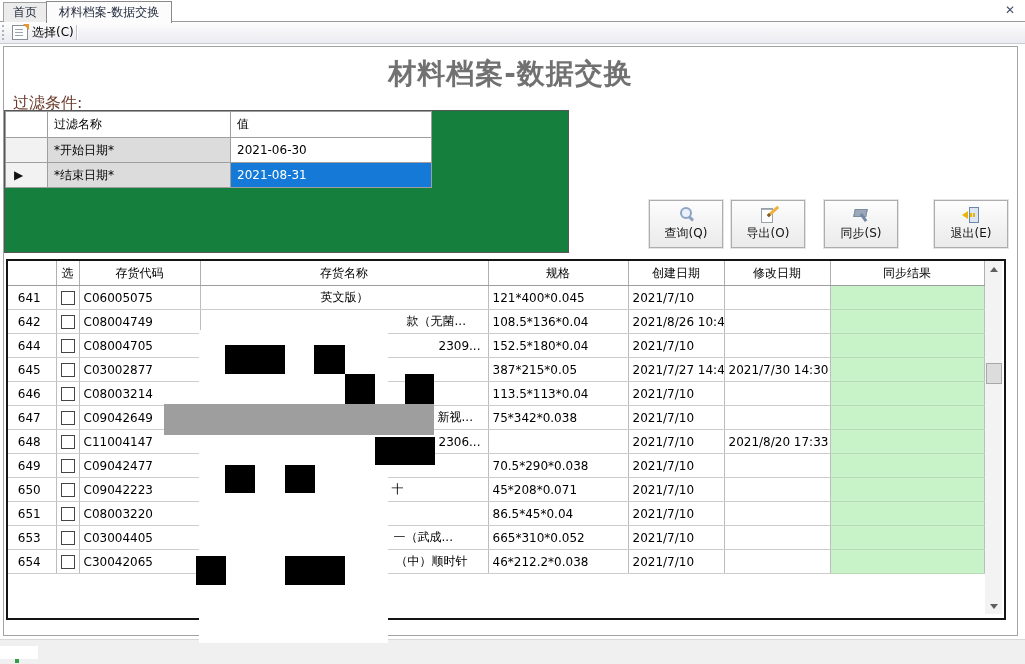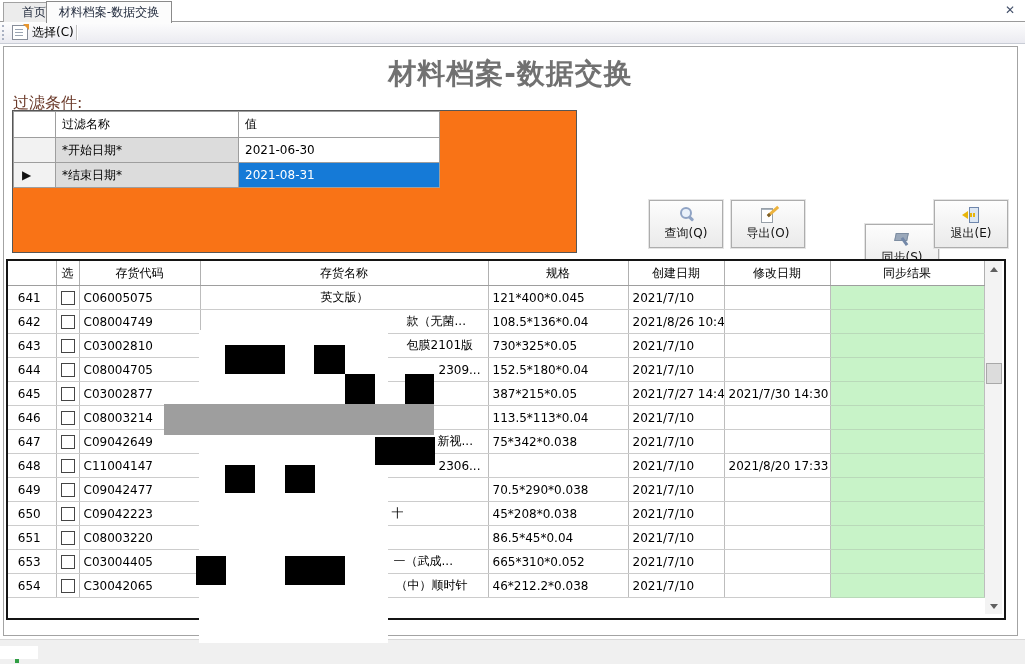--- a/index.html
+++ b/index.html
@@ -4,21 +4,21 @@
 <style>
   html,body{margin:0;padding:0;background:#fff;}
   #screen{position:relative;width:1025px;height:664px;background:#fff;overflow:hidden;
           font-family:"DejaVu Sans","Liberation Sans",sans-serif;font-size:12px;color:#000;}
 
   
   .tabline{position:absolute;left:0;top:21px;width:1025px;height:1px;background:#9a9a9a;z-index:1;}
   .tab{position:absolute;display:flex;align-items:center;justify-content:center;
        font-size:12px;color:#232c3e;cursor:default;}
   .tab-home{left:3px;top:2px;width:42px;height:19px;background:#ececec;
-            border:1px solid #a2a2a2;border-bottom:none;z-index:2;justify-content:flex-end;}
+            border:1px solid #a2a2a2;border-bottom:none;z-index:2;}
   .tab-active{left:46px;top:1px;width:124px;height:21px;background:#fcfcfc;
               border:1px solid #8a8a8a;border-bottom:none;z-index:3;}
   .close-x{position:absolute;left:1002px;top:2px;width:16px;height:16px;z-index:3;
            color:#43506a;font-weight:bold;font-size:12px;line-height:16px;text-align:center;}
 
   
   .toolbar{position:absolute;left:0;top:22px;width:1025px;height:21px;
            background:linear-gradient(#fdfdfd,#ebebf1);border-bottom:1px solid #c9cdd6;z-index:2;}
   .gripper{position:absolute;left:2px;top:3px;height:15px;width:0;border-left:2px dotted #a9b1c2;}
   .tool-btn{position:absolute;left:8px;top:1px;height:18px;display:flex;align-items:center;gap:4px;padding:0 4px;}
@@ -30,35 +30,35 @@
                     border-left:6px solid transparent;border-top:6px solid #e8962e;}
 
   
   .panel{position:absolute;left:3px;top:46px;width:1013px;height:588px;background:#fff;
          border:1px solid #a3a3a3;z-index:1;}
   .page-title{position:absolute;left:0;top:8px;width:100%;text-align:center;
               font-size:28px;font-weight:bold;color:#717171;letter-spacing:1px;}
   .filter-label{position:absolute;left:9px;top:46px;color:#6b3a2a;font-size:16px;}
 
   
-  .filter-box{position:absolute;left:8px;top:63px;width:563px;height:141px;border:1px solid #565656;background:#f97316;}
+  .filter-box{position:absolute;left:0;top:63px;width:563px;height:141px;border:1px solid #565656;background:#15803d;}
   .fgrid{border-collapse:collapse;table-layout:fixed;}
   .fgrid td,.fgrid th{border:1px solid #9e9e9e;height:24px;font-size:12px;font-weight:normal;
                       text-align:left;padding:0 0 0 6px;overflow:hidden;white-space:nowrap;}
   .fgrid tr.fhead th{height:25px;background:#fff;}
   .fmark{width:33px;background:#f2f2f2;padding:0 0 0 8px !important;font-size:9px;color:#111;}
   .fname{width:176px;background:#dcdcdc;}
   .fval{width:194px;background:#fff;}
   .fval.selected{background:#157ad7;color:#fff;}
 
   
   .act-btn{position:absolute;top:153px;width:72px;height:46px;background:linear-gradient(#fdfdfd,#eaeaea);
            border:1px solid #adadad;box-shadow:0 0 0 1px #e4e4e4;display:flex;flex-direction:column;
            align-items:center;justify-content:center;gap:2px;font-size:12px;color:#111;}
-  .b-query{left:645px;} .b-export{left:727px;} .b-sync{left:861px;margin-top:24px;} .b-exit{left:930px;}
+  .b-query{left:645px;} .b-export{left:727px;} .b-sync{left:820px;} .b-exit{left:930px;}
   .bico{position:relative;width:18px;height:17px;}
   .ic-search::before{content:"";position:absolute;left:3px;top:1px;width:8px;height:8px;border:2px solid #8fa3c4;
                      border-radius:50%;background:#eaf1fa;}
   .ic-search::after{content:"";position:absolute;left:11px;top:11px;width:6px;height:3px;background:#8fa3c4;
                     transform:rotate(45deg);border-radius:1px;}
   .ic-export::before{content:"";position:absolute;left:2px;top:2px;width:10px;height:13px;background:#fff;
                      border:1px solid #98a0a8;box-shadow:inset 0 3px 0 -2px #aab4be, inset 0 6px 0 -5px #aab4be;}
   .ic-export::after{content:"";position:absolute;left:7px;top:4px;width:11px;height:3px;background:#ecb23d;
                     border-left:3px solid #7c6030;transform:rotate(-42deg);}
   .ic-sync::before{content:"";position:absolute;left:2px;top:3px;width:11px;height:6px;background:#9aa8ba;
@@ -209,30 +209,20 @@
               <td class="c0">642</td>
               <td class="c1"><span class="cb"></span></td>
               <td class="c2">C08004749</td>
               <td class="c3" style="padding-left: 206px;">款（无菌...</td>
               <td class="c4">108.5*136*0.04</td>
               <td class="c5">2021/8/26 10:44</td>
               <td class="c6"></td>
               <td class="c7"></td>
             </tr>
             <tr>
-              <td class="c0">643</td>
-              <td class="c1"><span class="cb"></span></td>
-              <td class="c2">C03002810</td>
-              <td class="c3" style="padding-left: 206px;">包膜2101版</td>
-              <td class="c4">730*325*0.05</td>
-              <td class="c5">2021/7/10</td>
-              <td class="c6"></td>
-              <td class="c7"></td>
-            </tr>
-            <tr>
               <td class="c0">644</td>
               <td class="c1"><span class="cb"></span></td>
               <td class="c2">C08004705</td>
               <td class="c3" style="padding-left: 238px;">2309...</td>
               <td class="c4">152.5*180*0.04</td>
               <td class="c5">2021/7/10</td>
               <td class="c6"></td>
               <td class="c7"></td>
             </tr>
             <tr>
@@ -283,21 +273,21 @@
               <td class="c4">70.5*290*0.038</td>
               <td class="c5">2021/7/10</td>
               <td class="c6"></td>
               <td class="c7"></td>
             </tr>
             <tr>
               <td class="c0">650</td>
               <td class="c1"><span class="cb"></span></td>
               <td class="c2">C09042223</td>
               <td class="c3" style="padding-left: 191px;">十</td>
-              <td class="c4">45*208*0.038</td>
+              <td class="c4">45*208*0.071</td>
               <td class="c5">2021/7/10</td>
               <td class="c6"></td>
               <td class="c7"></td>
             </tr>
             <tr>
               <td class="c0">651</td>
               <td class="c1"><span class="cb"></span></td>
               <td class="c2">C08003220</td>
               <td class="c3" style="padding-left: 4px;"></td>
               <td class="c4">86.5*45*0.04</td>

